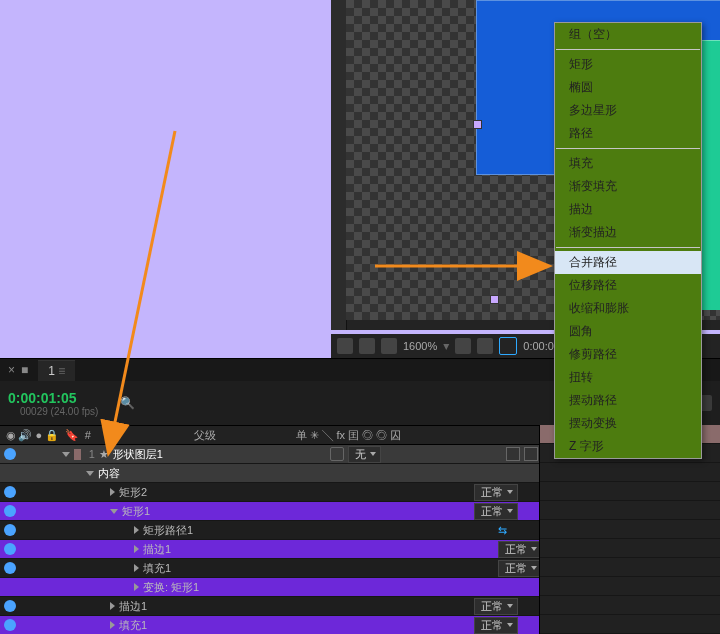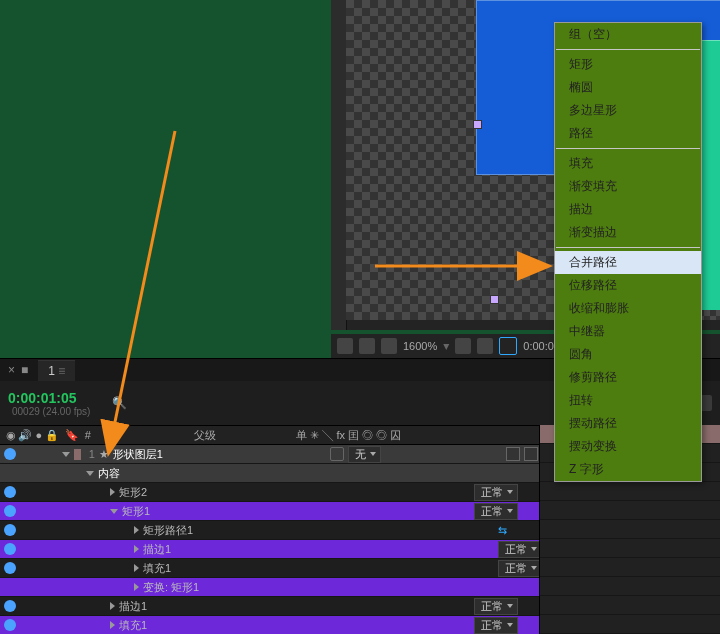--- a/index.html
+++ b/index.html
@@ -1,18 +1,18 @@
 <!DOCTYPE html>
 <html><head>
 <meta charset="utf-8">
 <style>
   html,body{margin:0;padding:0;background:#1a1a1a;color:#ccc;font-family:"Microsoft YaHei",Arial,sans-serif;font-size:12px;overflow:hidden}
   .root{position:relative;width:720px;height:634px;background:#1a1a1a}
   
-  .viewer{position:absolute;left:0;top:0;right:0;height:358px;background:#14532d}
+  .viewer{position:absolute;left:0;top:0;right:0;height:358px;background:#c4b5fd}
   .comp{position:absolute;left:331px;top:0;width:389px;height:330px;background:#232323}
   .ruler-v{position:absolute;left:0;top:0;width:15px;height:330px;background:#2c2c2c;border-right:1px solid #111}
   .preview{position:absolute;left:15px;top:0;right:0;height:320px;overflow:hidden}
   .checker{position:absolute;left:0;top:0;width:237px;height:320px;
     background-image:linear-gradient(45deg,#333 25%,transparent 25%,transparent 75%,#333 75%),linear-gradient(45deg,#333 25%,transparent 25%,transparent 75%,#333 75%);
     background-size:16px 16px;background-position:0 0,8px 8px;background-color:#4a4a4a}
   .blue-box{position:absolute;left:130px;top:0;width:247px;height:173px;background:#155dd7;border:1px solid #5d92e0}
   .teal-box{position:absolute;right:-30px;top:40px;width:120px;height:290px;background:#1ecb95;border:1px solid #6ee2bd}
   .teal-checker{position:absolute;right:0;top:310px;width:40px;height:20px;
     background-image:linear-gradient(45deg,#333 25%,transparent 25%,transparent 75%,#333 75%),linear-gradient(45deg,#333 25%,transparent 25%,transparent 75%,#333 75%);
@@ -21,21 +21,21 @@
   
   .viewbar{position:absolute;left:331px;top:334px;right:0;height:24px;background:#232323;display:flex;align-items:center;gap:6px;padding:0 6px;color:#aaa}
   .vb-ico{width:16px;height:16px;background:#444;border-radius:2px}
   .vb-txt{font-size:11px}
   
   .tl{position:absolute;left:0;top:358px;right:0;bottom:0;background:#1e1e1e;border-top:1px solid #000}
   .tl-tabs{height:22px;background:#181818;display:flex;align-items:center;padding-left:8px}
   .tab{background:#262626;color:#ccc;padding:3px 10px;border-top:1px solid #333}
   .tl-head{height:44px;display:flex;align-items:center;padding:0 8px;background:#1e1e1e}
   .timecode{color:#22c55e;font-size:14px;font-weight:bold}
-  .tc-sub{color:#666;font-size:10px;margin-left:4px}
+  .tc-sub{color:#666;font-size:10px;margin-left:12px}
   .search{margin-left:22px;display:flex;align-items:center;color:#888}
   .search input{background:transparent;border:none;color:#ccc;width:150px;outline:none}
   .tl-icons{margin-left:auto;display:flex;gap:10px}
   .tl-icons span{width:16px;height:16px;background:#3a3a3a;border-radius:2px;display:inline-block}
   .col-head{height:18px;display:flex;align-items:center;font-size:11px;color:#aaa;border-top:1px solid #000;border-bottom:1px solid #000;background:#222}
   .col-head .ch1{width:128px;padding-left:6px}
   .col-head .ch2{width:132px}
   .col-head .ch3{width:60px}
   .col-head .ch4{width:96px}
   .col-head .ch5{flex:1;padding-left:6px}
@@ -319,21 +319,20 @@
     <div class="mi">路径</div>
     <div class="sep"></div>
     <div class="mi">填充</div>
     <div class="mi">渐变填充</div>
     <div class="mi">描边</div>
     <div class="mi">渐变描边</div>
     <div class="sep"></div>
     <div class="mi hl">合并路径</div>
     <div class="mi">位移路径</div>
     <div class="mi">收缩和膨胀</div>
-    <div class="mi">中继器</div>
     <div class="mi">圆角</div>
     <div class="mi">修剪路径</div>
     <div class="mi">扭转</div>
     <div class="mi">摆动路径</div>
     <div class="mi">摆动变换</div>
     <div class="mi">Z 字形</div>
   </div>
 
   <svg class="arrow-svg" viewBox="0 0 470 360">
     <defs>

